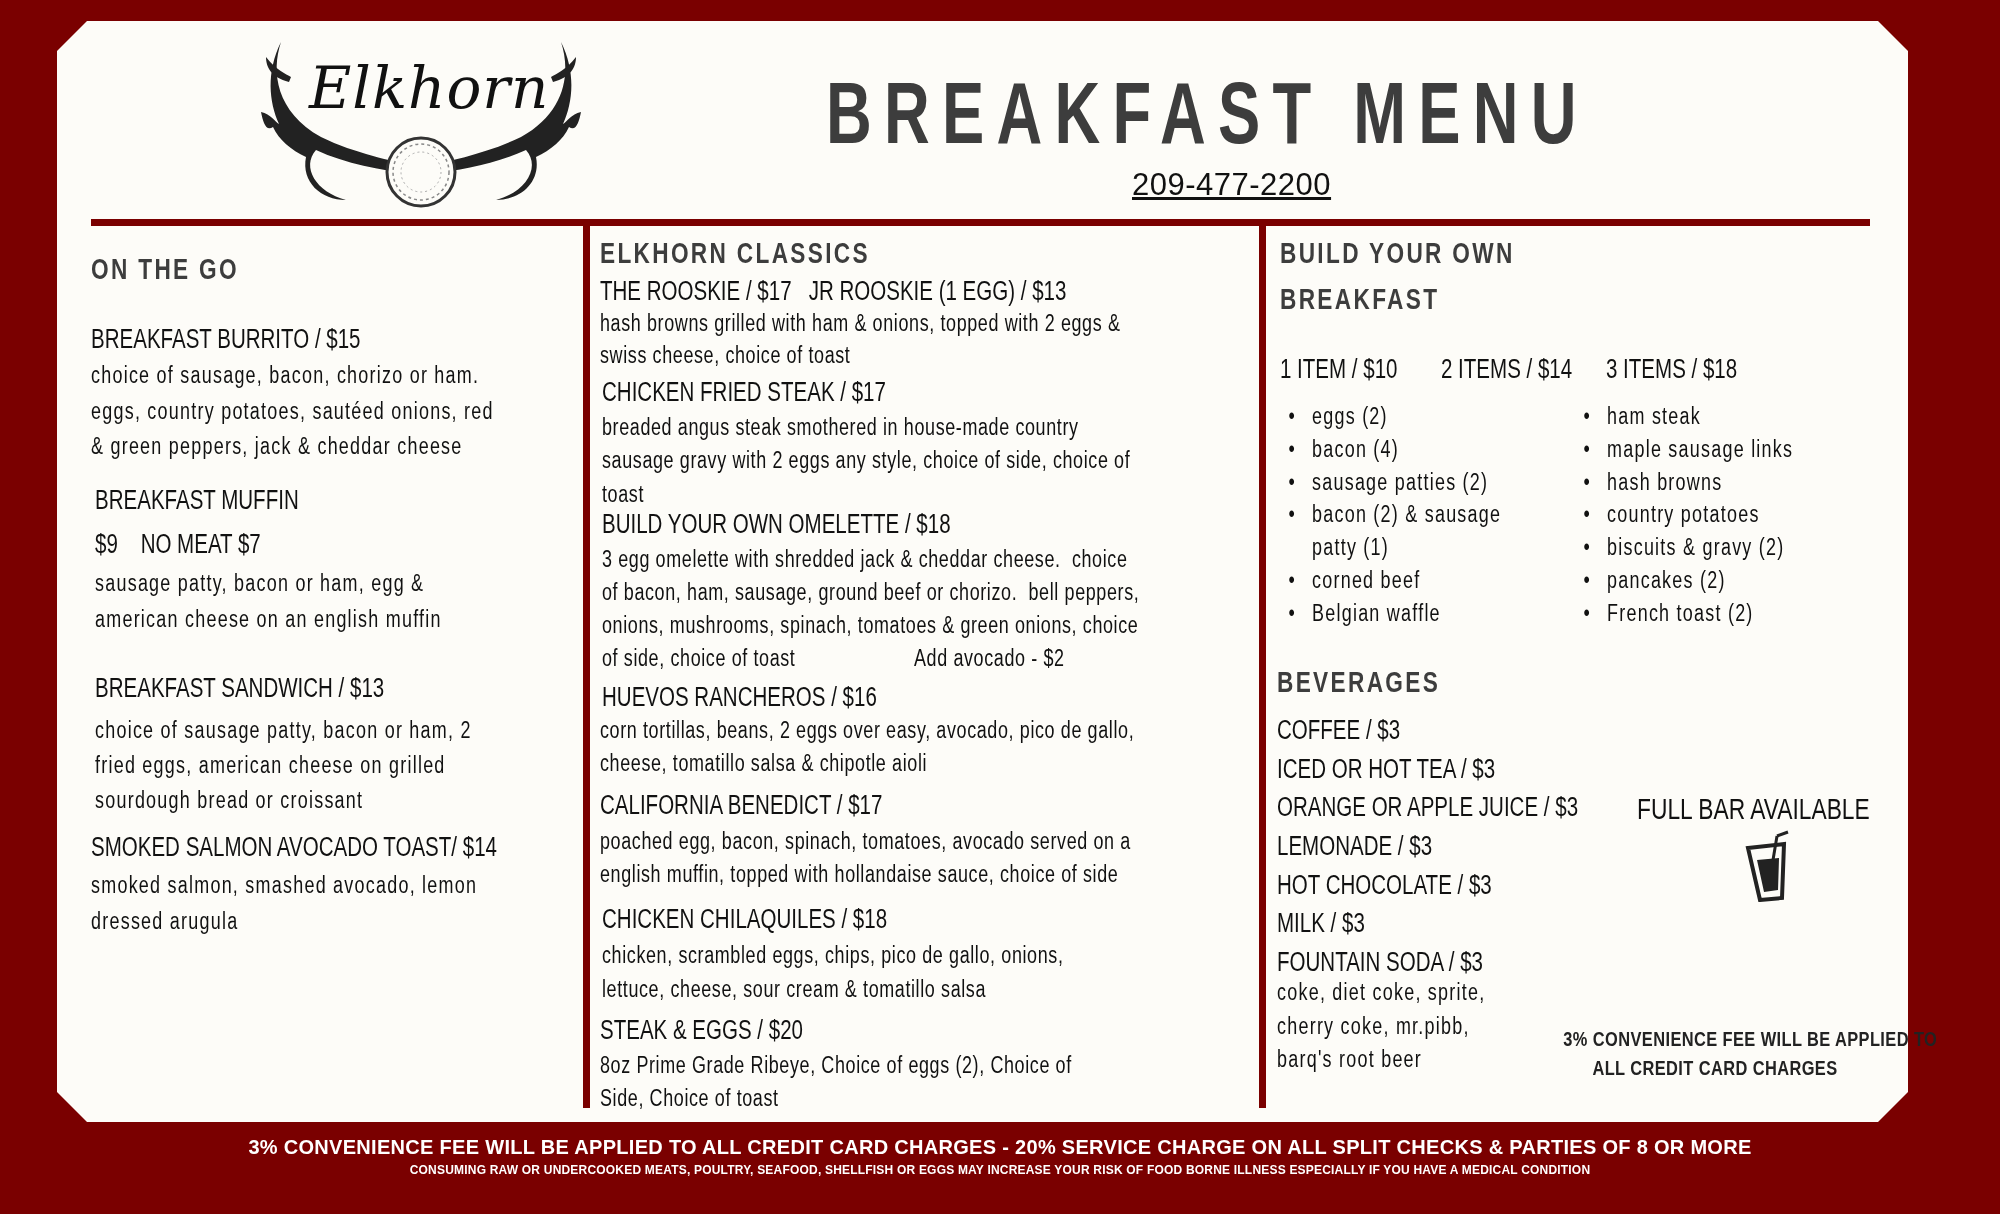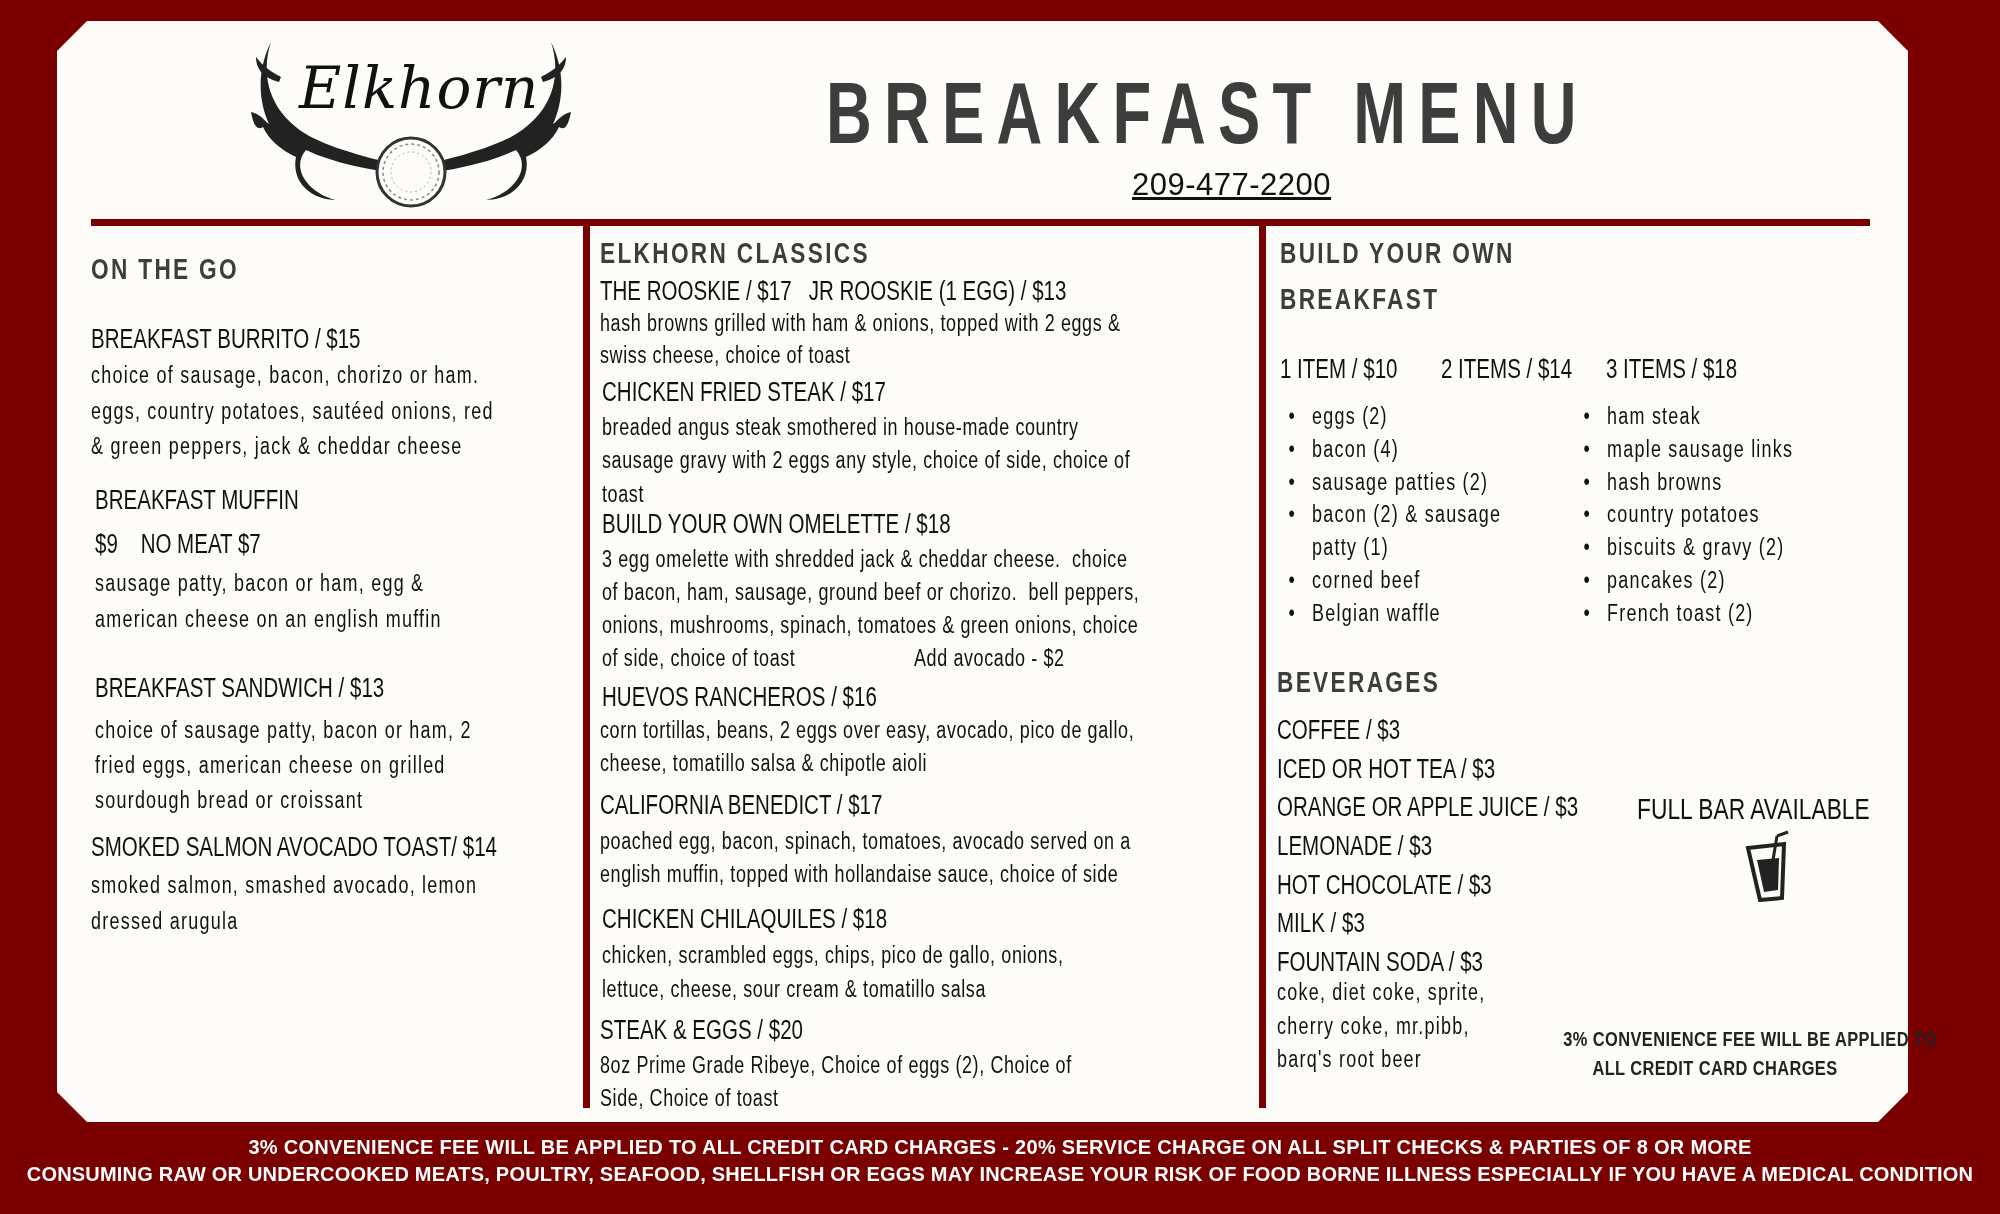--- a/index.html
+++ b/index.html
@@ -13,28 +13,28 @@
   .phone { left:1132px; top:167px; font-size:31px; color:#111; letter-spacing:0.5px;text-decoration:underline; }
   .rule { position:absolute; left:91px; top:219px; width:1779px; height:7px; background:#7a0000; }
   .vdiv { position:absolute; top:226px; width:7px; height:882px; background:#7a0000; }
   .sec { font-size:29px; font-weight:bold; letter-spacing:3px; color:#3d3d3d; transform:scaleX(0.78); transform-origin:left top; }
   .item { font-size:27px; color:#111; transform:scaleX(0.76); transform-origin:left top; }
   .desc { font-size:23px; color:#111; letter-spacing:1.6px; transform:scaleX(0.78); transform-origin:left top; }
   .desc2 { font-size:23px; color:#111; letter-spacing:0.8px; transform:scaleX(0.78); transform-origin:left top; }
   .bullet::before { content:"•"; position:absolute; left:-30px; }
   .fee { font-size:20px; font-weight:bold; color:#222; text-align:center; letter-spacing:0.5px; transform:scaleX(0.82); }
   .footer1 { left:0; width:2000px; top:1136px; text-align:center; font-size:20px; font-weight:bold; color:#fff; letter-spacing:0.3px; }
-  .footer2 { left:0; width:2000px; top:1163px; text-align:center; font-size:20px; font-weight:bold; color:#fff; letter-spacing:0.2px; }
+  .footer2 { left:0; width:2000px; top:1163px; text-align:center; font-size:12px; font-weight:bold; color:#fff; letter-spacing:0.2px; }
 </style>
 </head>
 <body>
 
 <div class="panel"></div>
 
-<div style="position:absolute;left:251px;top:32px;width:320px;height:180px;">
+<div style="position:absolute;left:261px;top:32px;width:320px;height:180px;">
   <svg width="320" height="180" viewBox="0 0 320 180">
     <g fill="#222">
       <path d="M20 10 C 10 40, 15 80, 60 105 C 95 122, 130 128, 155 135 L 150 142 C 120 138, 85 132, 55 118 C 40 135, 55 160, 85 168 C 60 168, 40 150, 45 125 C 30 118, 18 108, 12 95 C 5 100, 2 90, 0 80 C 10 82, 14 90, 18 92 C 8 70, 5 40, 20 10 Z"></path>
       <path d="M28 50 C 10 45, 5 35, 5 25 C 15 38, 25 42, 30 45 Z"></path>
       <path d="M300 10 C 310 40, 305 80, 260 105 C 225 122, 190 128, 165 135 L 170 142 C 200 138, 235 132, 265 118 C 280 135, 265 160, 235 168 C 260 168, 280 150, 275 125 C 290 118, 302 108, 308 95 C 315 100, 318 90, 320 80 C 310 82, 306 90, 302 92 C 312 70, 315 40, 300 10 Z"></path>
       <path d="M292 50 C 310 45, 315 35, 315 25 C 305 38, 295 42, 290 45 Z"></path>
     </g>
     <circle cx="160" cy="140" r="34" fill="#fdfcf8" stroke="#333" stroke-width="3"></circle>
     <circle cx="160" cy="140" r="28" fill="none" stroke="#888" stroke-width="1.5" stroke-dasharray="3 3"></circle>
     <circle cx="160" cy="140" r="20" fill="none" stroke="#aaa" stroke-width="1" stroke-dasharray="2 3"></circle>

